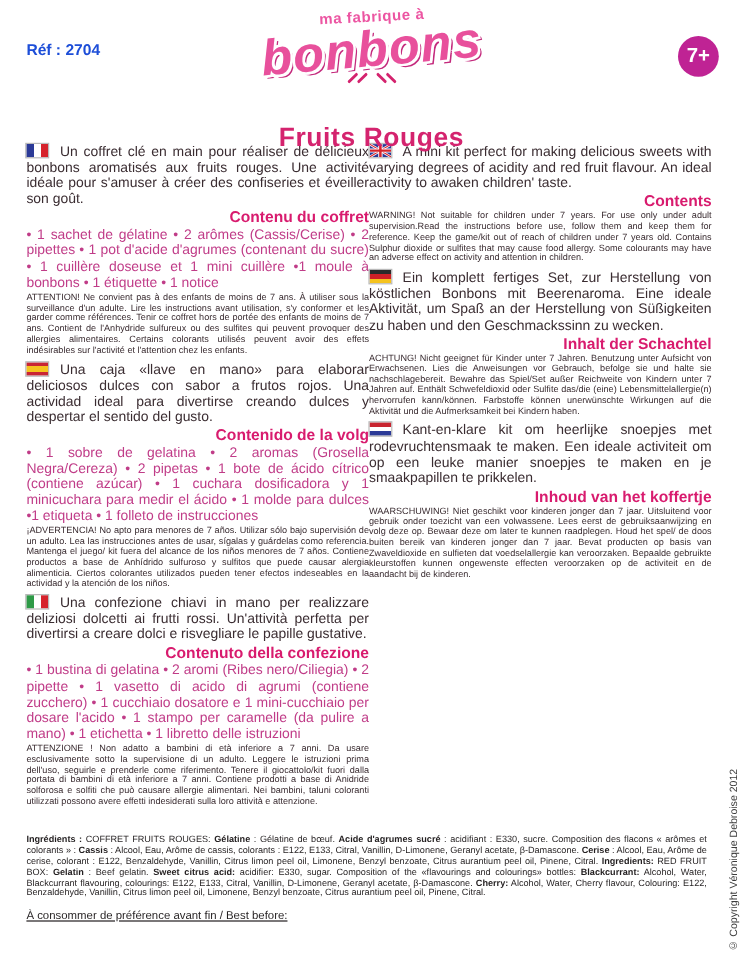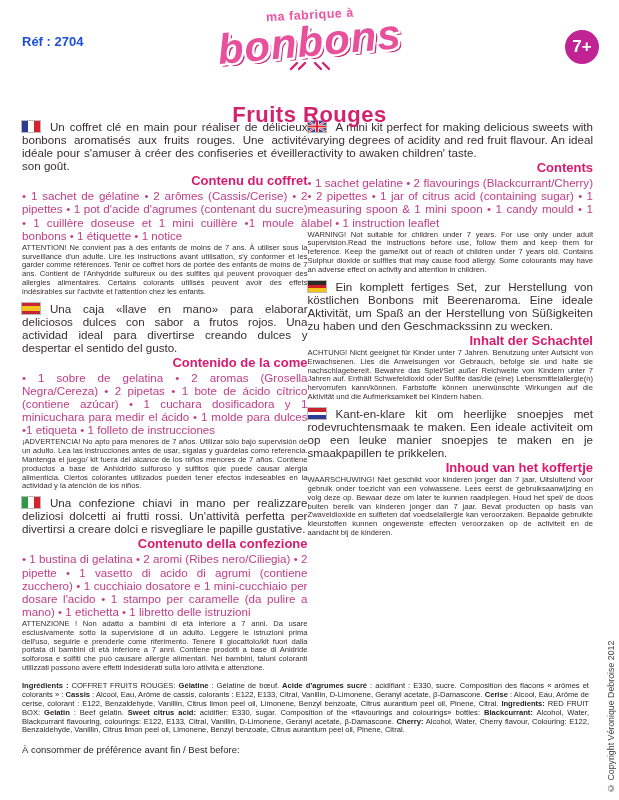--- a/index.html
+++ b/index.html
@@ -45,24 +45,24 @@
   .flag svg{display:block;}
   .flag-fr{background:linear-gradient(90deg,#2b3a97 0 33%,#fff 33% 66%,#d6232c 66% 100%);}
   .flag-es{background:linear-gradient(180deg,#c92534 0 27%,#f5c31e 27% 73%,#c92534 73% 100%);}
   .flag-it{background:linear-gradient(90deg,#2e9a47 0 33%,#fff 33% 66%,#d6232c 66% 100%);}
   .flag-de{background:linear-gradient(180deg,#2b2b2b 0 34%,#cf2027 34% 67%,#f5c31e 67% 100%);}
   .flag-nl{background:linear-gradient(180deg,#c8242f 0 34%,#fff 34% 67%,#2b3a97 67% 100%);}
   .sec-heading{font-size:13px;font-weight:bold;color:#d81b6e;text-align:right;margin:1px 0 1px 0;}
   .contents{font-size:11.6px;line-height:1.13;color:#c03c88;text-align:justify;margin:0 0 2px 0;}
   .warning{font-size:7.6px;line-height:1.16;color:#3a2c31;text-align:justify;margin:0;font-weight:500;}
   
-  footer{padding:4px 30px 0 22px;}
+  footer{padding:4px 30px 0 22px;margin-top:14px;}
   .ingredients{font-size:7.6px;line-height:1.18;color:#231f20;text-align:justify;margin:0;}
   .ingredients b{font-weight:bold;}
-  .best-before{font-size:9.5px;color:#231f20;margin:9px 0 0 0;}
+  .best-before{font-size:9.5px;color:#231f20;margin:9px 0 0 0;text-decoration:underline;}
   .copyright{
     position:absolute;right:3px;top:548px;height:245px;
     writing-mode:vertical-rl;transform:rotate(180deg);
     font-size:8.8px;color:#3c3c3c;white-space:nowrap;
   }
 </style>
 </head>
 <body>
 
 <div class="page">
@@ -91,21 +91,21 @@
 
       <section>
         <p class="intro"><span class="flag flag-fr"></span><span>Un coffret clé en main pour réaliser de délicieux bonbons aromatisés aux fruits rouges. Une activité idéale pour s'amuser à créer des confiseries et éveiller son goût.</span></p>
         <h2 class="sec-heading">Contenu du coffret</h2>
         <p class="contents">• 1 sachet de gélatine • 2 arômes (Cassis/Cerise) • 2 pipettes • 1 pot d'acide d'agrumes (contenant du sucre) • 1 cuillère doseuse et 1 mini cuillère •1 moule à bonbons • 1 étiquette • 1 notice</p>
         <p class="warning">ATTENTION! Ne convient pas à des enfants de moins de 7 ans. À utiliser sous la surveillance d'un adulte. Lire les instructions avant utilisation, s'y conformer et les garder comme références. Tenir ce coffret hors de portée des enfants de moins de 7 ans. Contient de l'Anhydride sulfureux ou des sulfites qui peuvent provoquer des allergies alimentaires. Certains colorants utilisés peuvent avoir des effets indésirables sur l'activité et l'attention chez les enfants.</p>
       </section>
 
       <section>
         <p class="intro"><span class="flag flag-es"></span><span>Una caja «llave en mano» para elaborar deliciosos dulces con sabor a frutos rojos. Una actividad ideal para divertirse creando dulces y despertar el sentido del gusto.</span></p>
-        <h2 class="sec-heading">Contenido de la come</h2>
+        <h2 class="sec-heading">Contenido de la volg</h2>
         <p class="contents">• 1 sobre de gelatina • 2 aromas (Grosella Negra/Cereza) • 2 pipetas • 1 bote de ácido cítrico (contiene azúcar) • 1 cuchara dosificadora y 1 minicuchara para medir el ácido • 1 molde para dulces •1 etiqueta • 1 folleto de instrucciones</p>
         <p class="warning">¡ADVERTENCIA! No apto para menores de 7 años. Utilizar sólo bajo supervisión de un adulto. Lea las instrucciones antes de usar, sígalas y guárdelas como referencia. Mantenga el juego/ kit fuera del alcance de los niños menores de 7 años. Contiene productos a base de Anhídrido sulfuroso y sulfitos que puede causar alergia alimenticia. Ciertos colorantes utilizados pueden tener efectos indeseables en la actividad y la atención de los niños.</p>
       </section>
 
       <section>
         <p class="intro"><span class="flag flag-it"></span><span>Una confezione chiavi in mano per realizzare deliziosi dolcetti ai frutti rossi. Un'attività perfetta per divertirsi a creare dolci e risvegliare le papille gustative.</span></p>
         <h2 class="sec-heading">Contenuto della confezione</h2>
         <p class="contents">• 1 bustina di gelatina • 2 aromi (Ribes nero/Ciliegia) • 2 pipette • 1 vasetto di acido di agrumi (contiene zucchero) • 1 cucchiaio dosatore e 1 mini-cucchiaio per dosare l'acido • 1 stampo per caramelle (da pulire a mano) • 1 etichetta • 1 libretto delle istruzioni</p>
         <p class="warning">ATTENZIONE ! Non adatto a bambini di età inferiore a 7 anni. Da usare esclusivamente sotto la supervisione di un adulto. Leggere le istruzioni prima dell'uso, seguirle e prenderle come riferimento. Tenere il giocattolo/kit fuori dalla portata di bambini di età inferiore a 7 anni. Contiene prodotti a base di Anidride solforosa e solfiti che può causare allergie alimentari. Nei bambini, taluni coloranti utilizzati possono avere effetti indesiderati sulla loro attività e attenzione.</p>
       </section>
@@ -124,21 +124,20 @@
                 <g stroke="#d6232c" stroke-width="3">
                   <line x1="0" y1="0" x2="60" y2="36"></line>
                   <line x1="60" y1="0" x2="0" y2="36"></line>
                 </g>
                 <line x1="30" y1="0" x2="30" y2="36" stroke="#fff" stroke-width="12"></line>
                 <line x1="0" y1="18" x2="60" y2="18" stroke="#fff" stroke-width="11"></line>
                 <line x1="30" y1="0" x2="30" y2="36" stroke="#d6232c" stroke-width="7"></line>
                 <line x1="0" y1="18" x2="60" y2="18" stroke="#d6232c" stroke-width="6"></line>
               </svg></span><span>A mini kit perfect for making delicious sweets with varying degrees of acidity and red fruit flavour. An ideal activity to awaken children' taste.</span></p>
         <h2 class="sec-heading">Contents</h2>
-        <p class="contents">• 1 sachet gelatine • 2 flavourings (Blackcurrant/Cherry) • 2 pipettes • 1 jar of citrus acid (containing sugar) • 1 measuring spoon &amp; 1 mini spoon • 1 candy mould • 1 label • 1 instruction leaflet</p>
         <p class="warning">WARNING! Not suitable for children under 7 years. For use only under adult supervision.Read the instructions before use, follow them and keep them for reference. Keep the game/kit out of reach of children under 7 years old. Contains Sulphur dioxide or sulfites that may cause food allergy. Some colourants may have an adverse effect on activity and attention in children.</p>
       </section>
 
       <section>
         <p class="intro"><span class="flag flag-de"></span><span>Ein komplett fertiges Set, zur Herstellung von köstlichen Bonbons mit Beerenaroma. Eine ideale Aktivität, um Spaß an der Herstellung von Süßigkeiten zu haben und den Geschmackssinn zu wecken.</span></p>
         <h2 class="sec-heading">Inhalt der Schachtel</h2>
         <p class="warning">ACHTUNG! Nicht geeignet für Kinder unter 7 Jahren. Benutzung unter Aufsicht von Erwachsenen. Lies die Anweisungen vor Gebrauch, befolge sie und halte sie nachschlagebereit. Bewahre das Spiel/Set außer Reichweite von Kindern unter 7 Jahren auf. Enthält Schwefeldioxid oder Sulfite das/die (eine) Lebensmittelallergie(n) hervorrufen kann/können. Farbstoffe können unerwünschte Wirkungen auf die Aktivität und die Aufmerksamkeit bei Kindern haben.</p>
       </section>
 
       <section>

